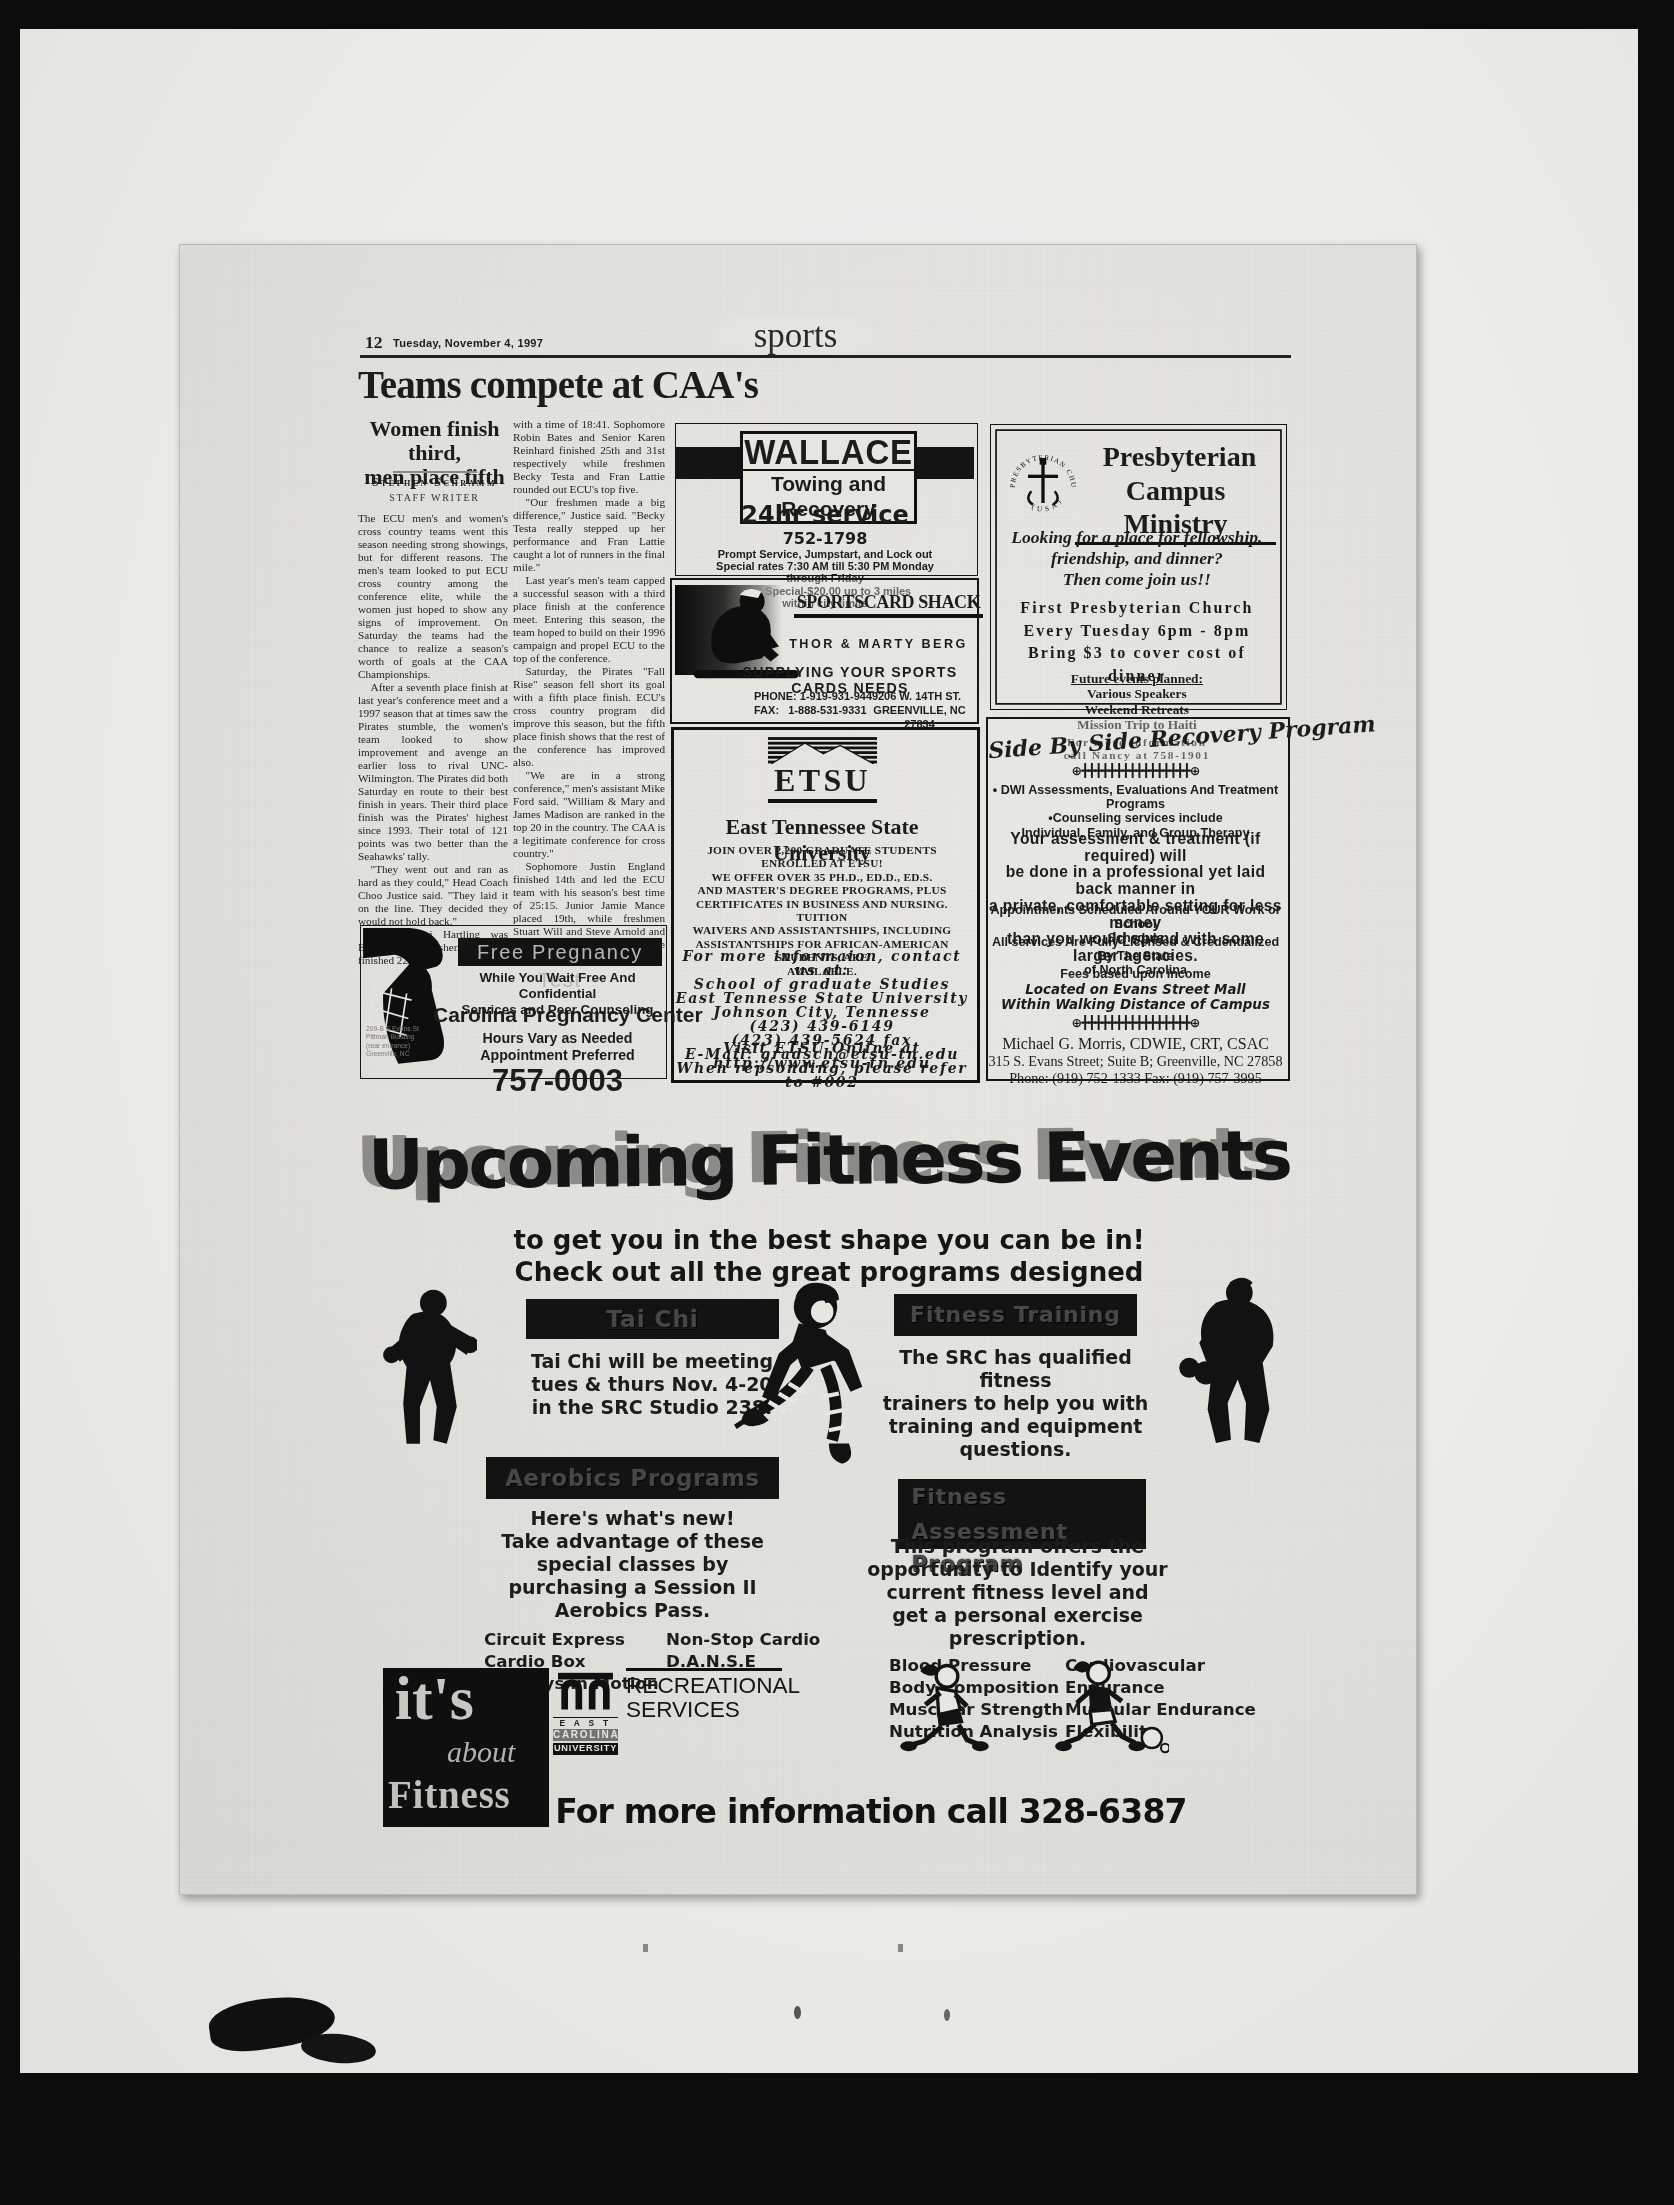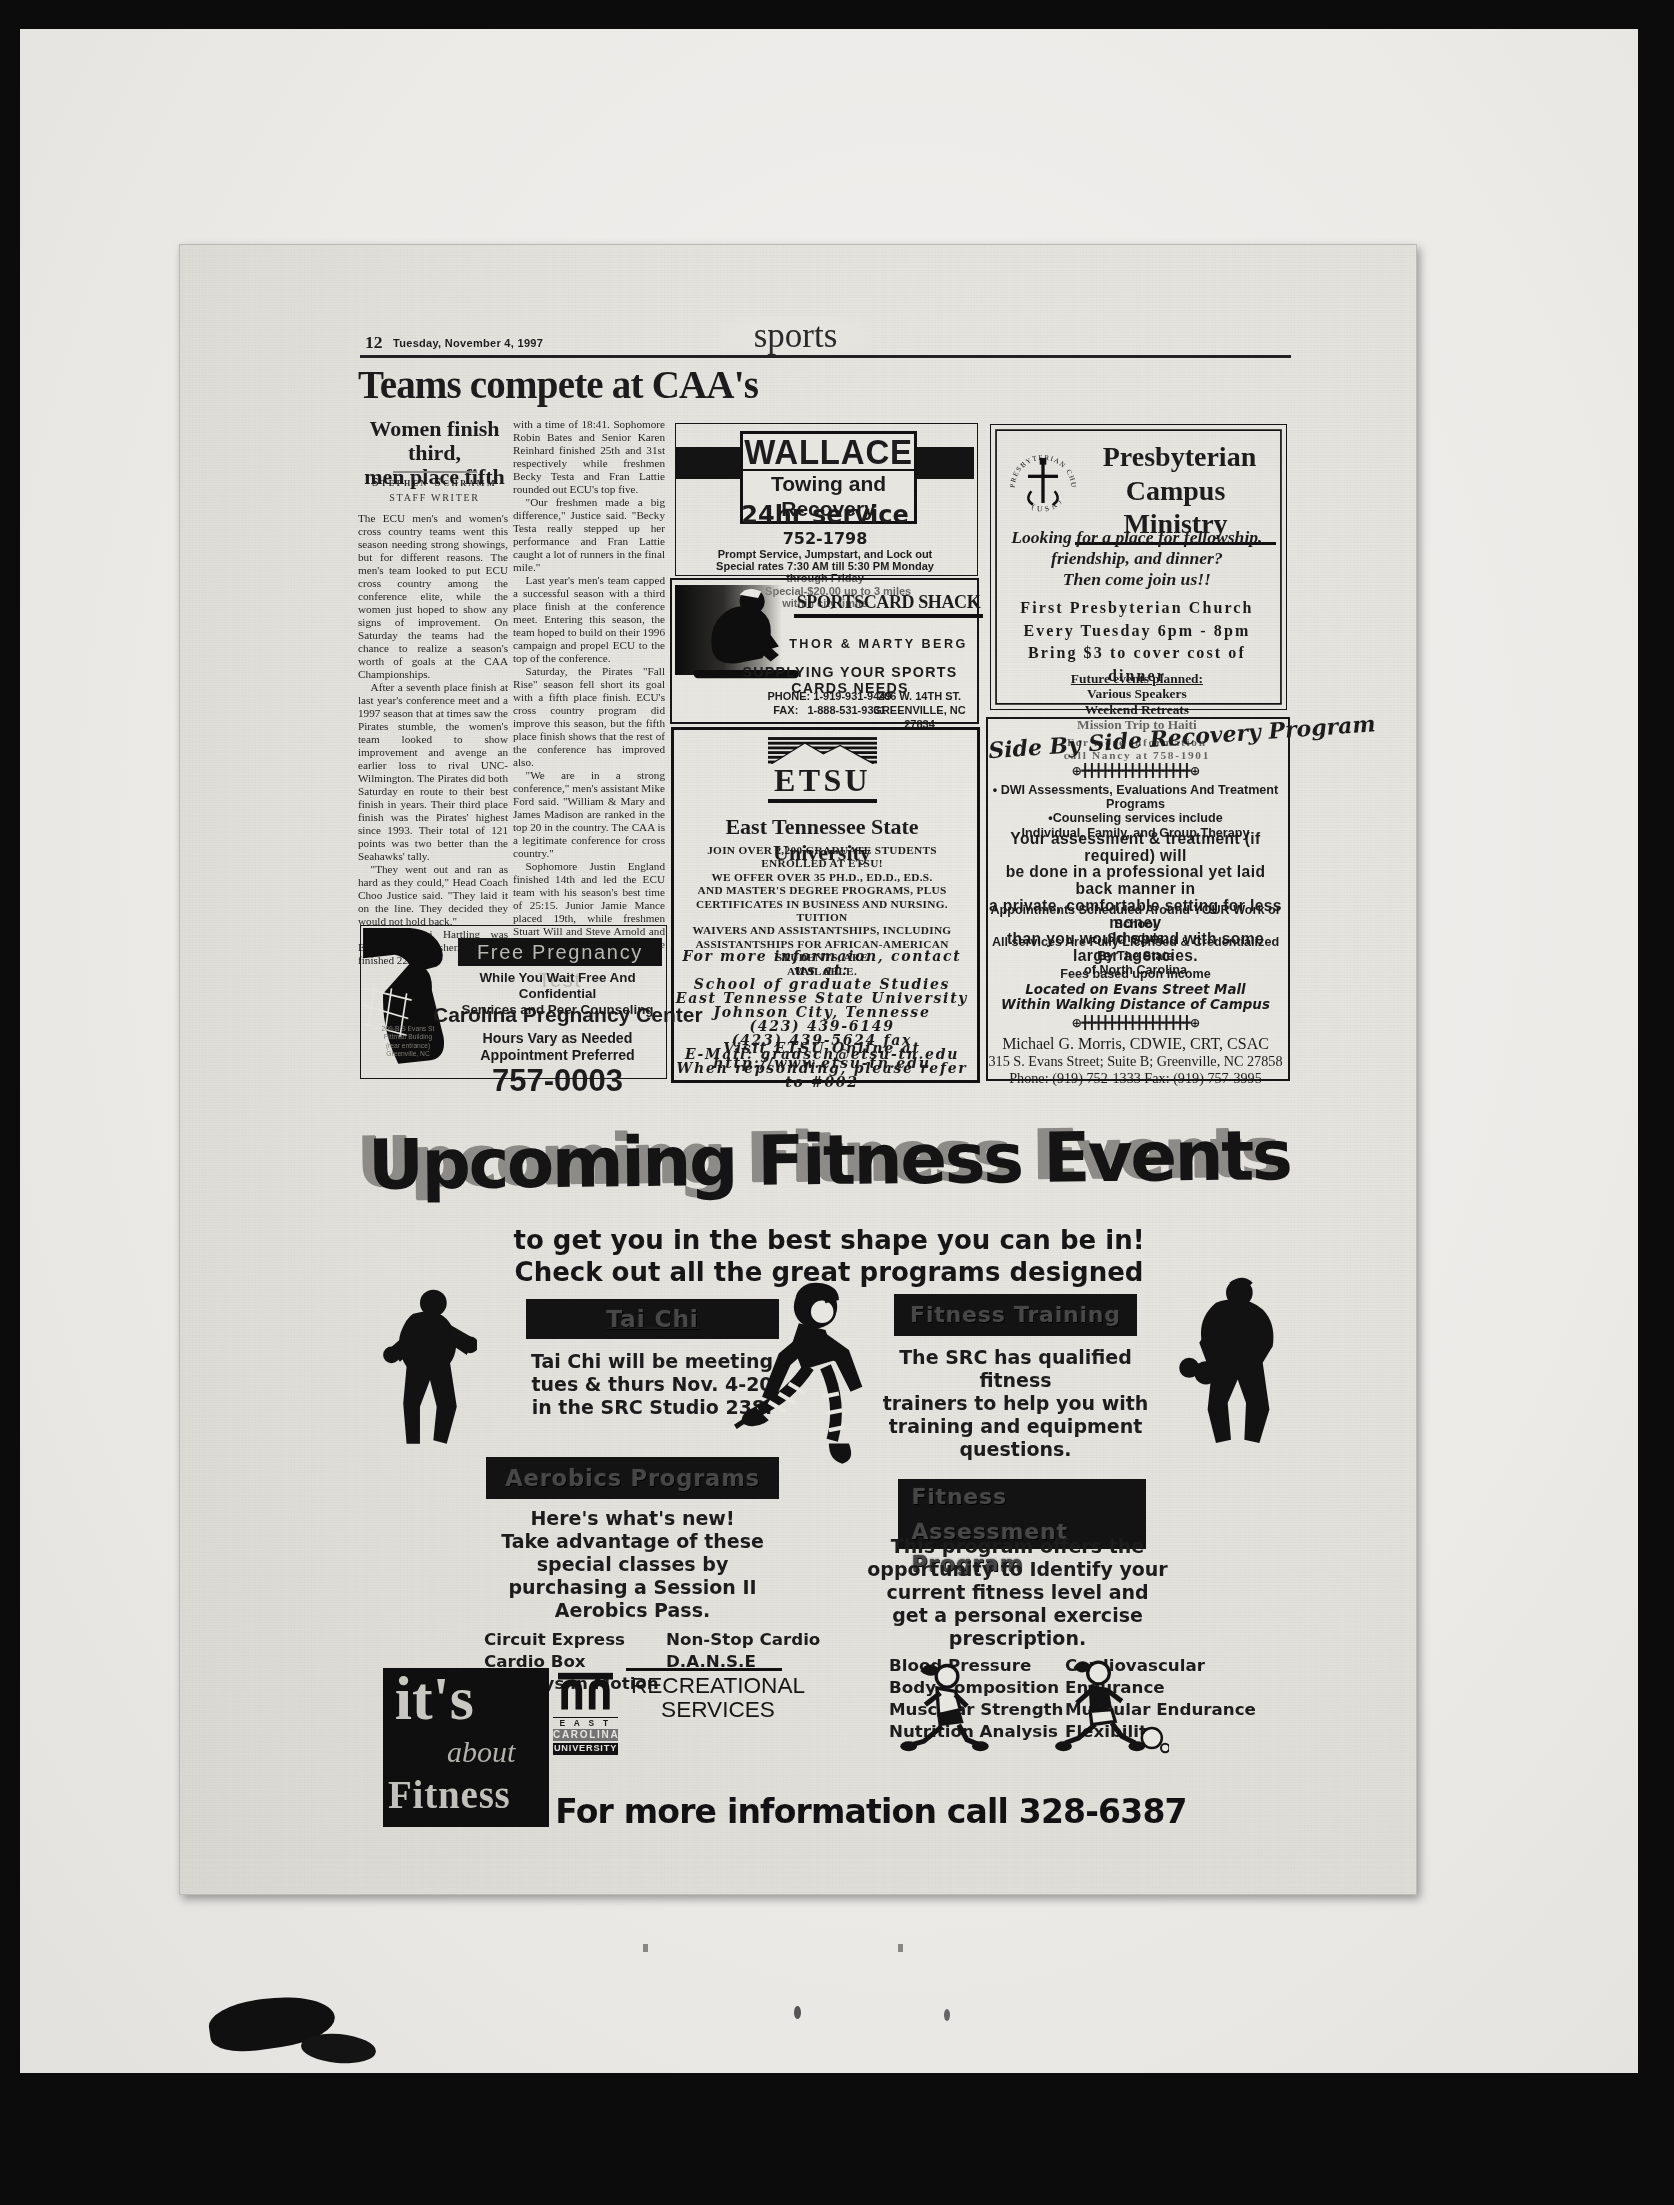--- a/index.html
+++ b/index.html
@@ -1,20 +1,20 @@
 <!DOCTYPE html>
 <html style="font-size:13.4px"><head>
 <meta charset="utf-8">
 <style>
   html,body{margin:0;padding:0;background:#0d0d0d;}
   #canvas{position:relative;width:1674px;height:2205px;background:#0d0d0d;overflow:hidden;
           font-family:"Liberation Serif",serif;color:#1c1c1c;}
   .a{position:absolute;}
   .ser{font-family:"Liberation Serif",serif;}
-  .sans{font-family:"Liberation Sans",sans-serif;text-align:center;}
+  .sans{font-family:"Liberation Sans",sans-serif;}
   .dj{font-family:"DejaVu Sans",sans-serif;}
   .djser{font-family:"DejaVu Serif",serif;}
   .b{font-weight:bold;}
   .c{text-align:center;}
   .scan{background:radial-gradient(ellipse at 55% 40%, #f1f0ee 0%, #ecebe8 55%, #e2e1de 100%);}
   .page{background:radial-gradient(ellipse at 65% 35%, #e9e7e2 0%, #e3e1dc 55%, #d9d7d1 100%);
         border:0.8px solid #bdbbb6;box-shadow:3.3px 4.2px 8.4px rgba(0,0,0,0.35);}
   .grain{background-image:repeating-linear-gradient(0deg, rgba(0,0,0,0.015) 0 0.8px, transparent 0.8px 2.5px),
          repeating-linear-gradient(90deg, rgba(60,55,45,0.012) 0 0.8px, transparent 0.8px 3.3px);pointer-events:none;}
   .article-col p{margin:0;text-align:justify;text-indent:12.6px;font-size:11.2px;line-height:13px;color:#242424;}

